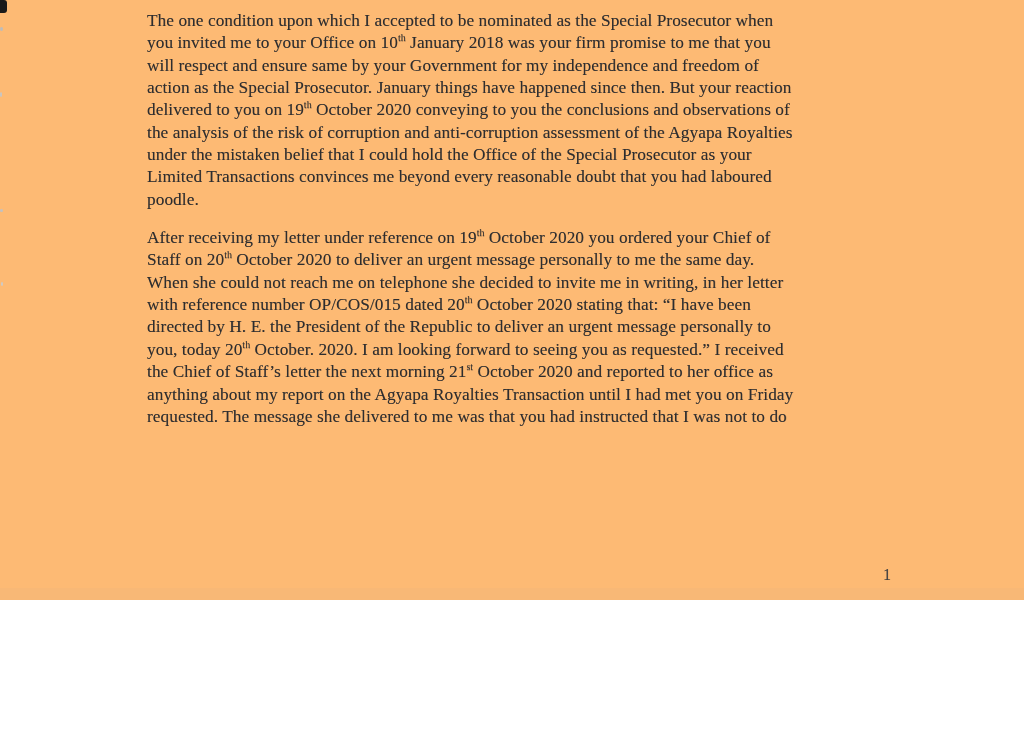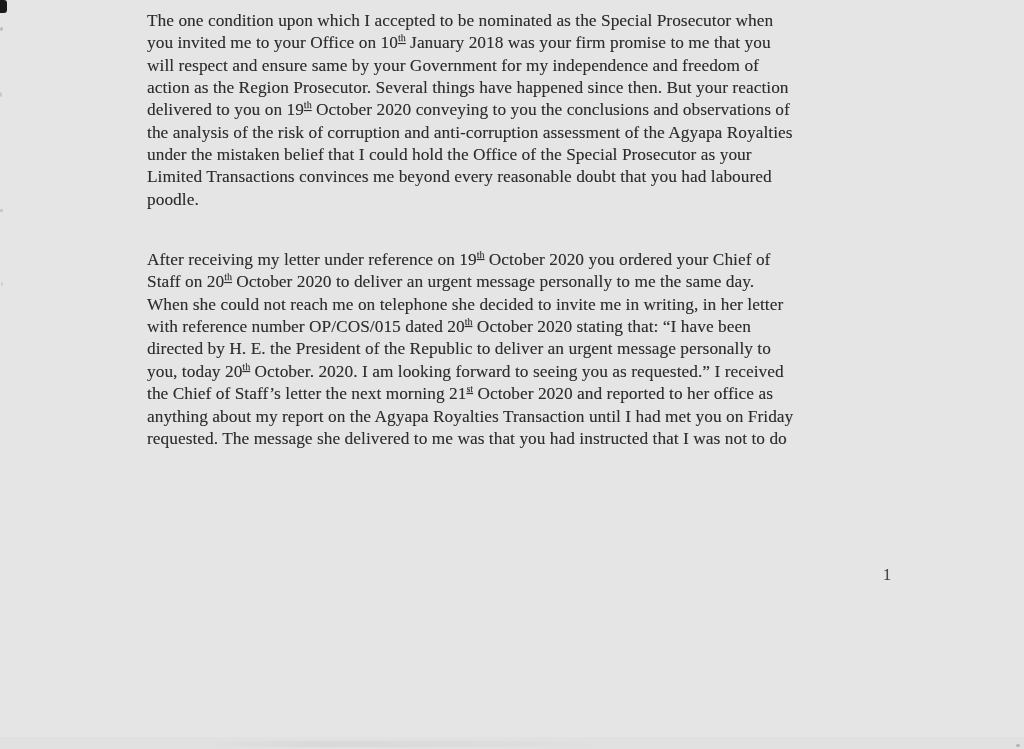--- a/index.html
+++ b/index.html
@@ -3,22 +3,22 @@
 <meta charset="utf-8">
 <style>
   html, body {
     margin: 0;
     padding: 0;
     background: #ffffff;
   }
   .page {
     position: relative;
     width: 1024px;
-    height: 749px;
-    background: #e5e5e5;
+    height: 600px;
+    background: #fdba74;
     overflow: hidden;
     font-family: "Liberation Serif", "DejaVu Serif", serif;
   }
   
   .page::after {
     content: "";
     position: absolute;
     left: 0; right: 0; bottom: 0;
     height: 12px;
     background: rgba(160,160,160,0.05);
@@ -28,32 +28,31 @@
     position: absolute;
     left: 147px;
     top: 10px;
     width: 770px;
     color: #2d2d2f;
     font-size: 17.2px;
     letter-spacing: 0.1px;
     text-shadow: 0.3px 0.3px 0.6px rgba(45,45,50,0.35);
   }
   .paragraph { margin: 0; }
-  .paragraph + .paragraph { margin-top: 38px; }
+  .paragraph + .paragraph { margin-top: 16px; }
   .line {
     white-space: nowrap;
     height: 22.35px;
     line-height: 22.35px;
   }
   .line sup {
     font-size: 0.58em;
     line-height: 0;
     vertical-align: super;
     letter-spacing: 0;
-    text-decoration: underline;
   }
   .pagenum {
     position: absolute;
     left: 883px;
     top: 566px;
     font-family: "Liberation Serif", "DejaVu Serif", serif;
     font-size: 16px;
     color: #3f3f41;
     text-shadow: 0.3px 0.3px 0.5px rgba(60,60,60,0.3);
   }
@@ -88,21 +87,21 @@
   <div class="artifact a-speck3"></div>
   <div class="artifact a-speck4"></div>
   <div class="artifact a-speck5"></div>
   <div class="artifact a-smudge"></div>
 
   <div class="textblock" id="textblock">
       <div class="paragraph">
         <div class="line">The one condition upon which I accepted to be nominated as the Special Prosecutor when</div>
         <div class="line">you invited me to your Office on 10<sup>th</sup> January 2018 was your firm promise to me that you</div>
         <div class="line">will respect and ensure same by your Government for my independence and freedom of</div>
-        <div class="line">action as the Region Prosecutor. Several things have happened since then. But your reaction</div>
+        <div class="line">action as the Special Prosecutor. January things have happened since then. But your reaction</div>
         <div class="line">delivered to you on 19<sup>th</sup> October 2020 conveying to you the conclusions and observations of</div>
         <div class="line">the analysis of the risk of corruption and anti-corruption assessment of the Agyapa Royalties</div>
         <div class="line">under the mistaken belief that I could hold the Office of the Special Prosecutor as your</div>
         <div class="line">Limited Transactions convinces me beyond every reasonable doubt that you had laboured</div>
         <div class="line">poodle.</div>
       </div>
       <div class="paragraph">
         <div class="line">After receiving my letter under reference on 19<sup>th</sup> October 2020 you ordered your Chief of</div>
         <div class="line">Staff on 20<sup>th</sup> October 2020 to deliver an urgent message personally to me the same day.</div>
         <div class="line">When she could not reach me on telephone she decided to invite me in writing, in her letter</div>

